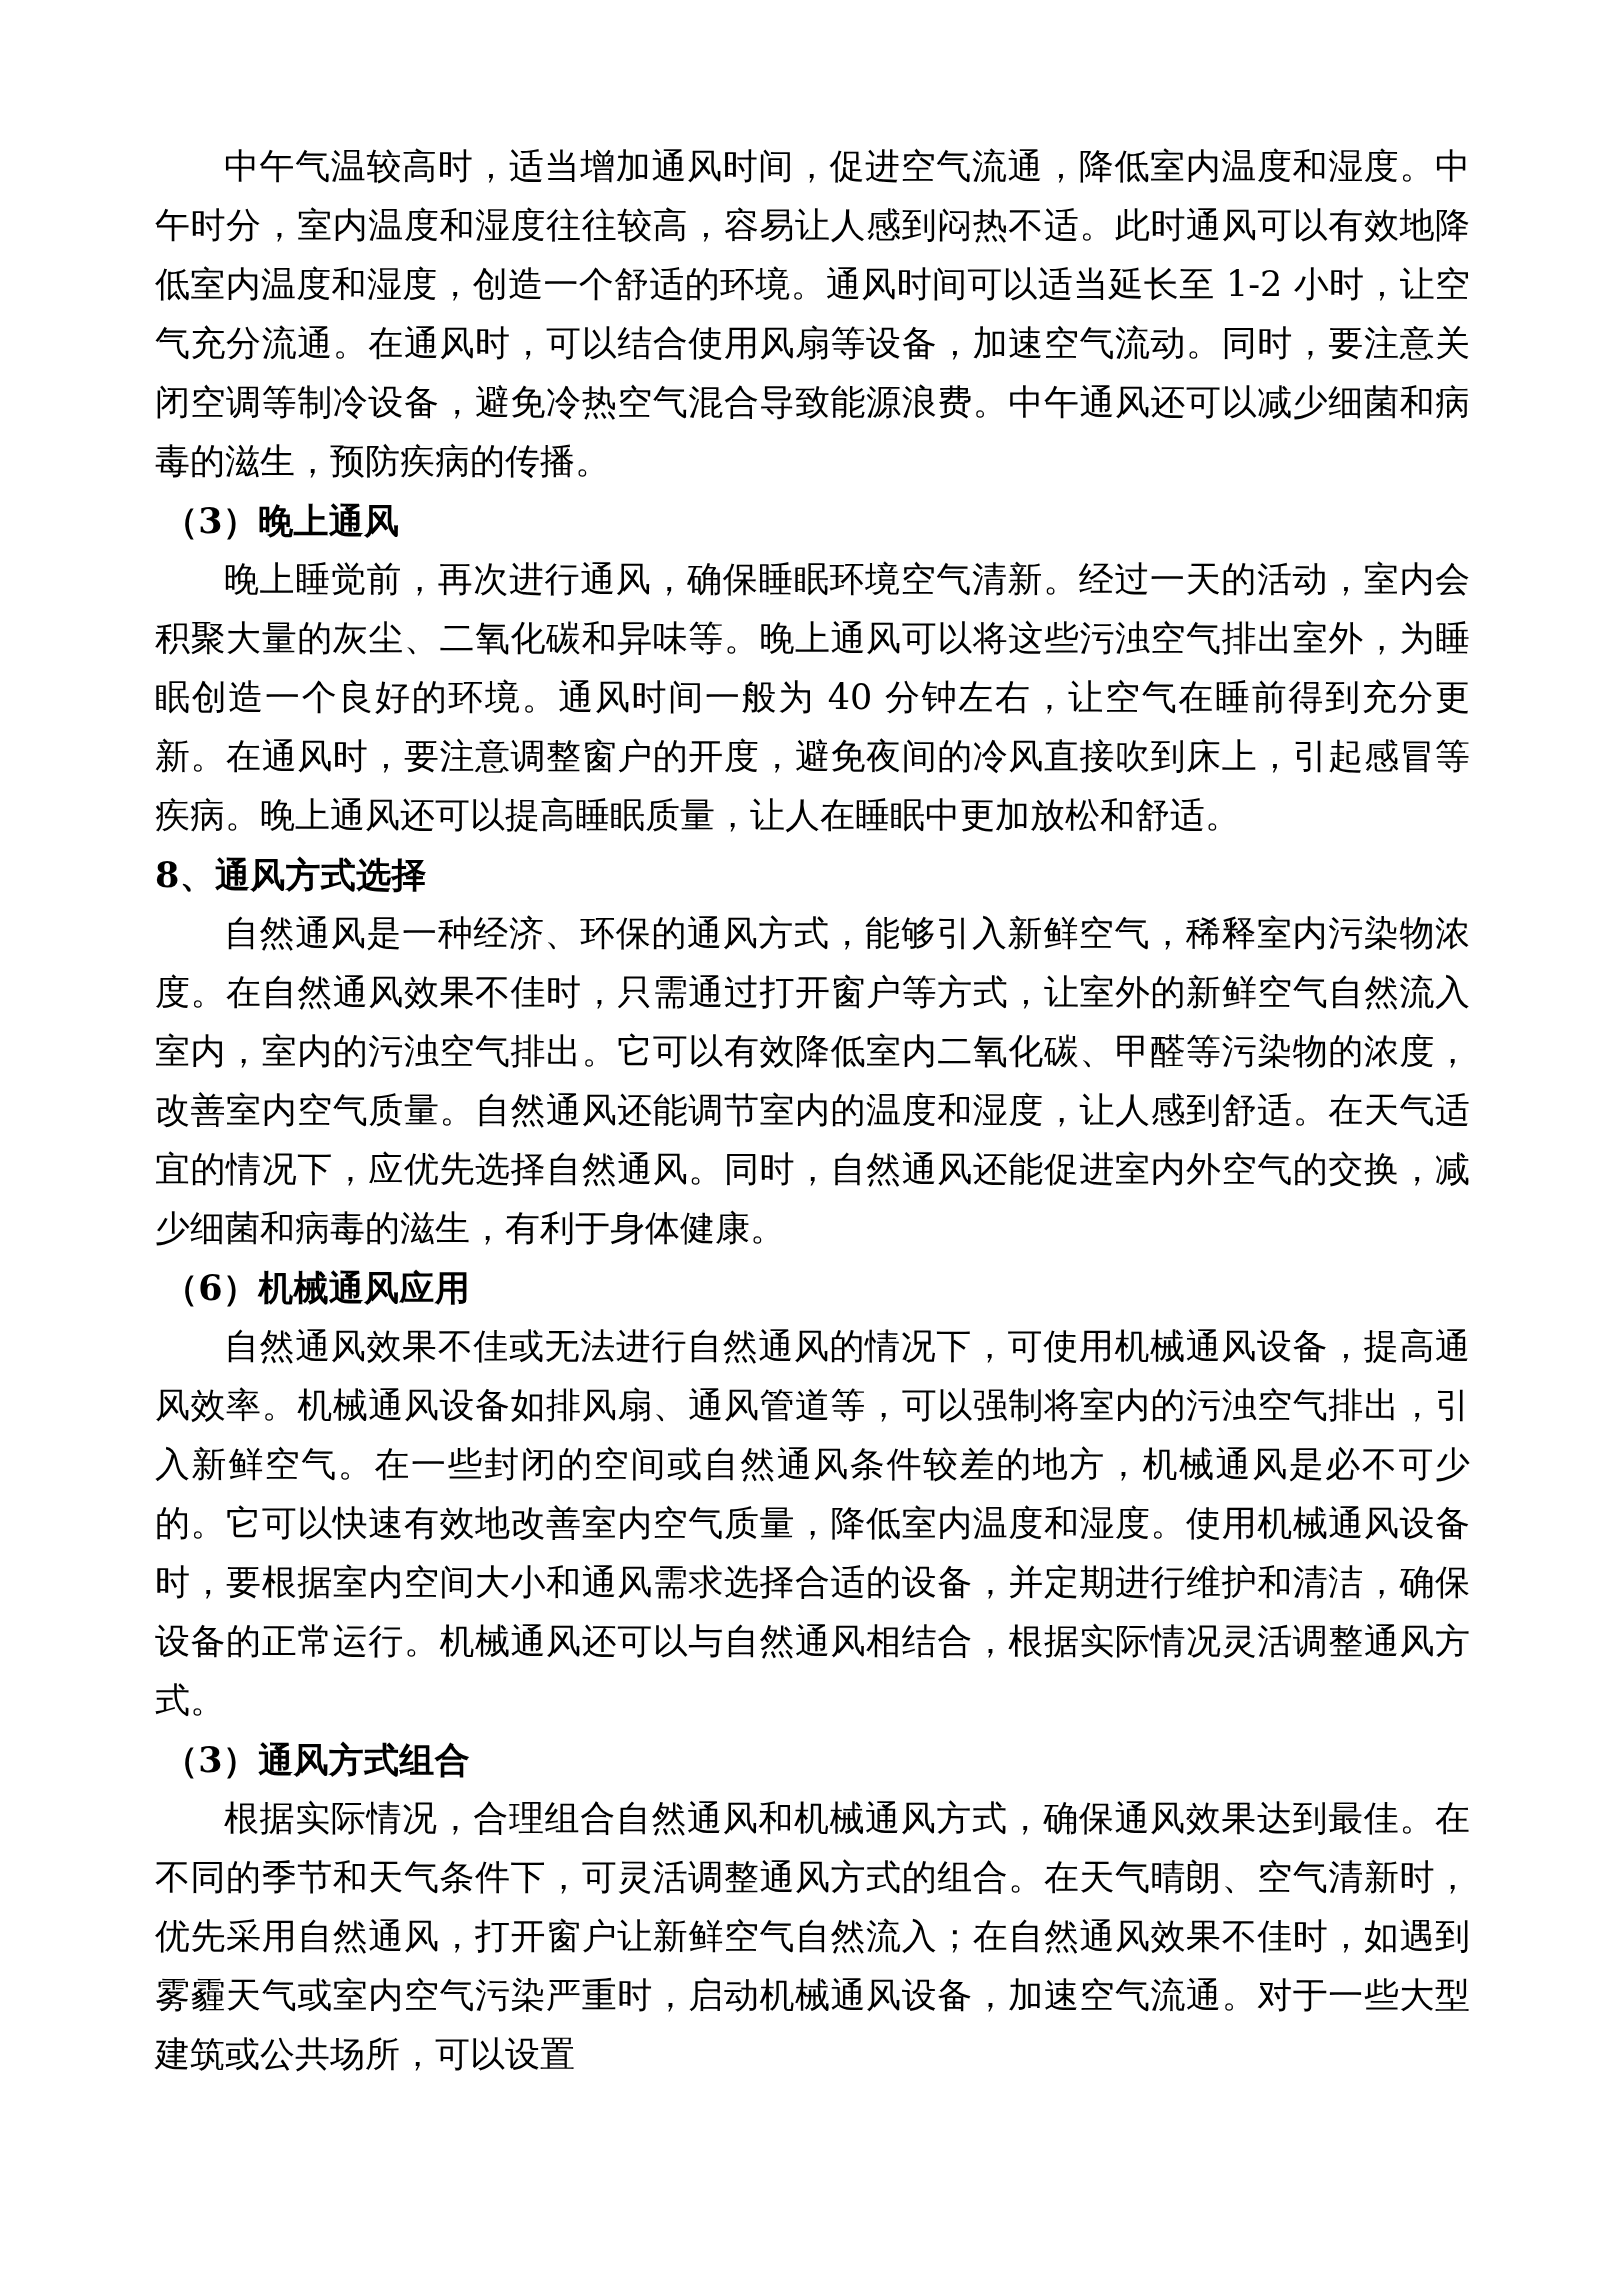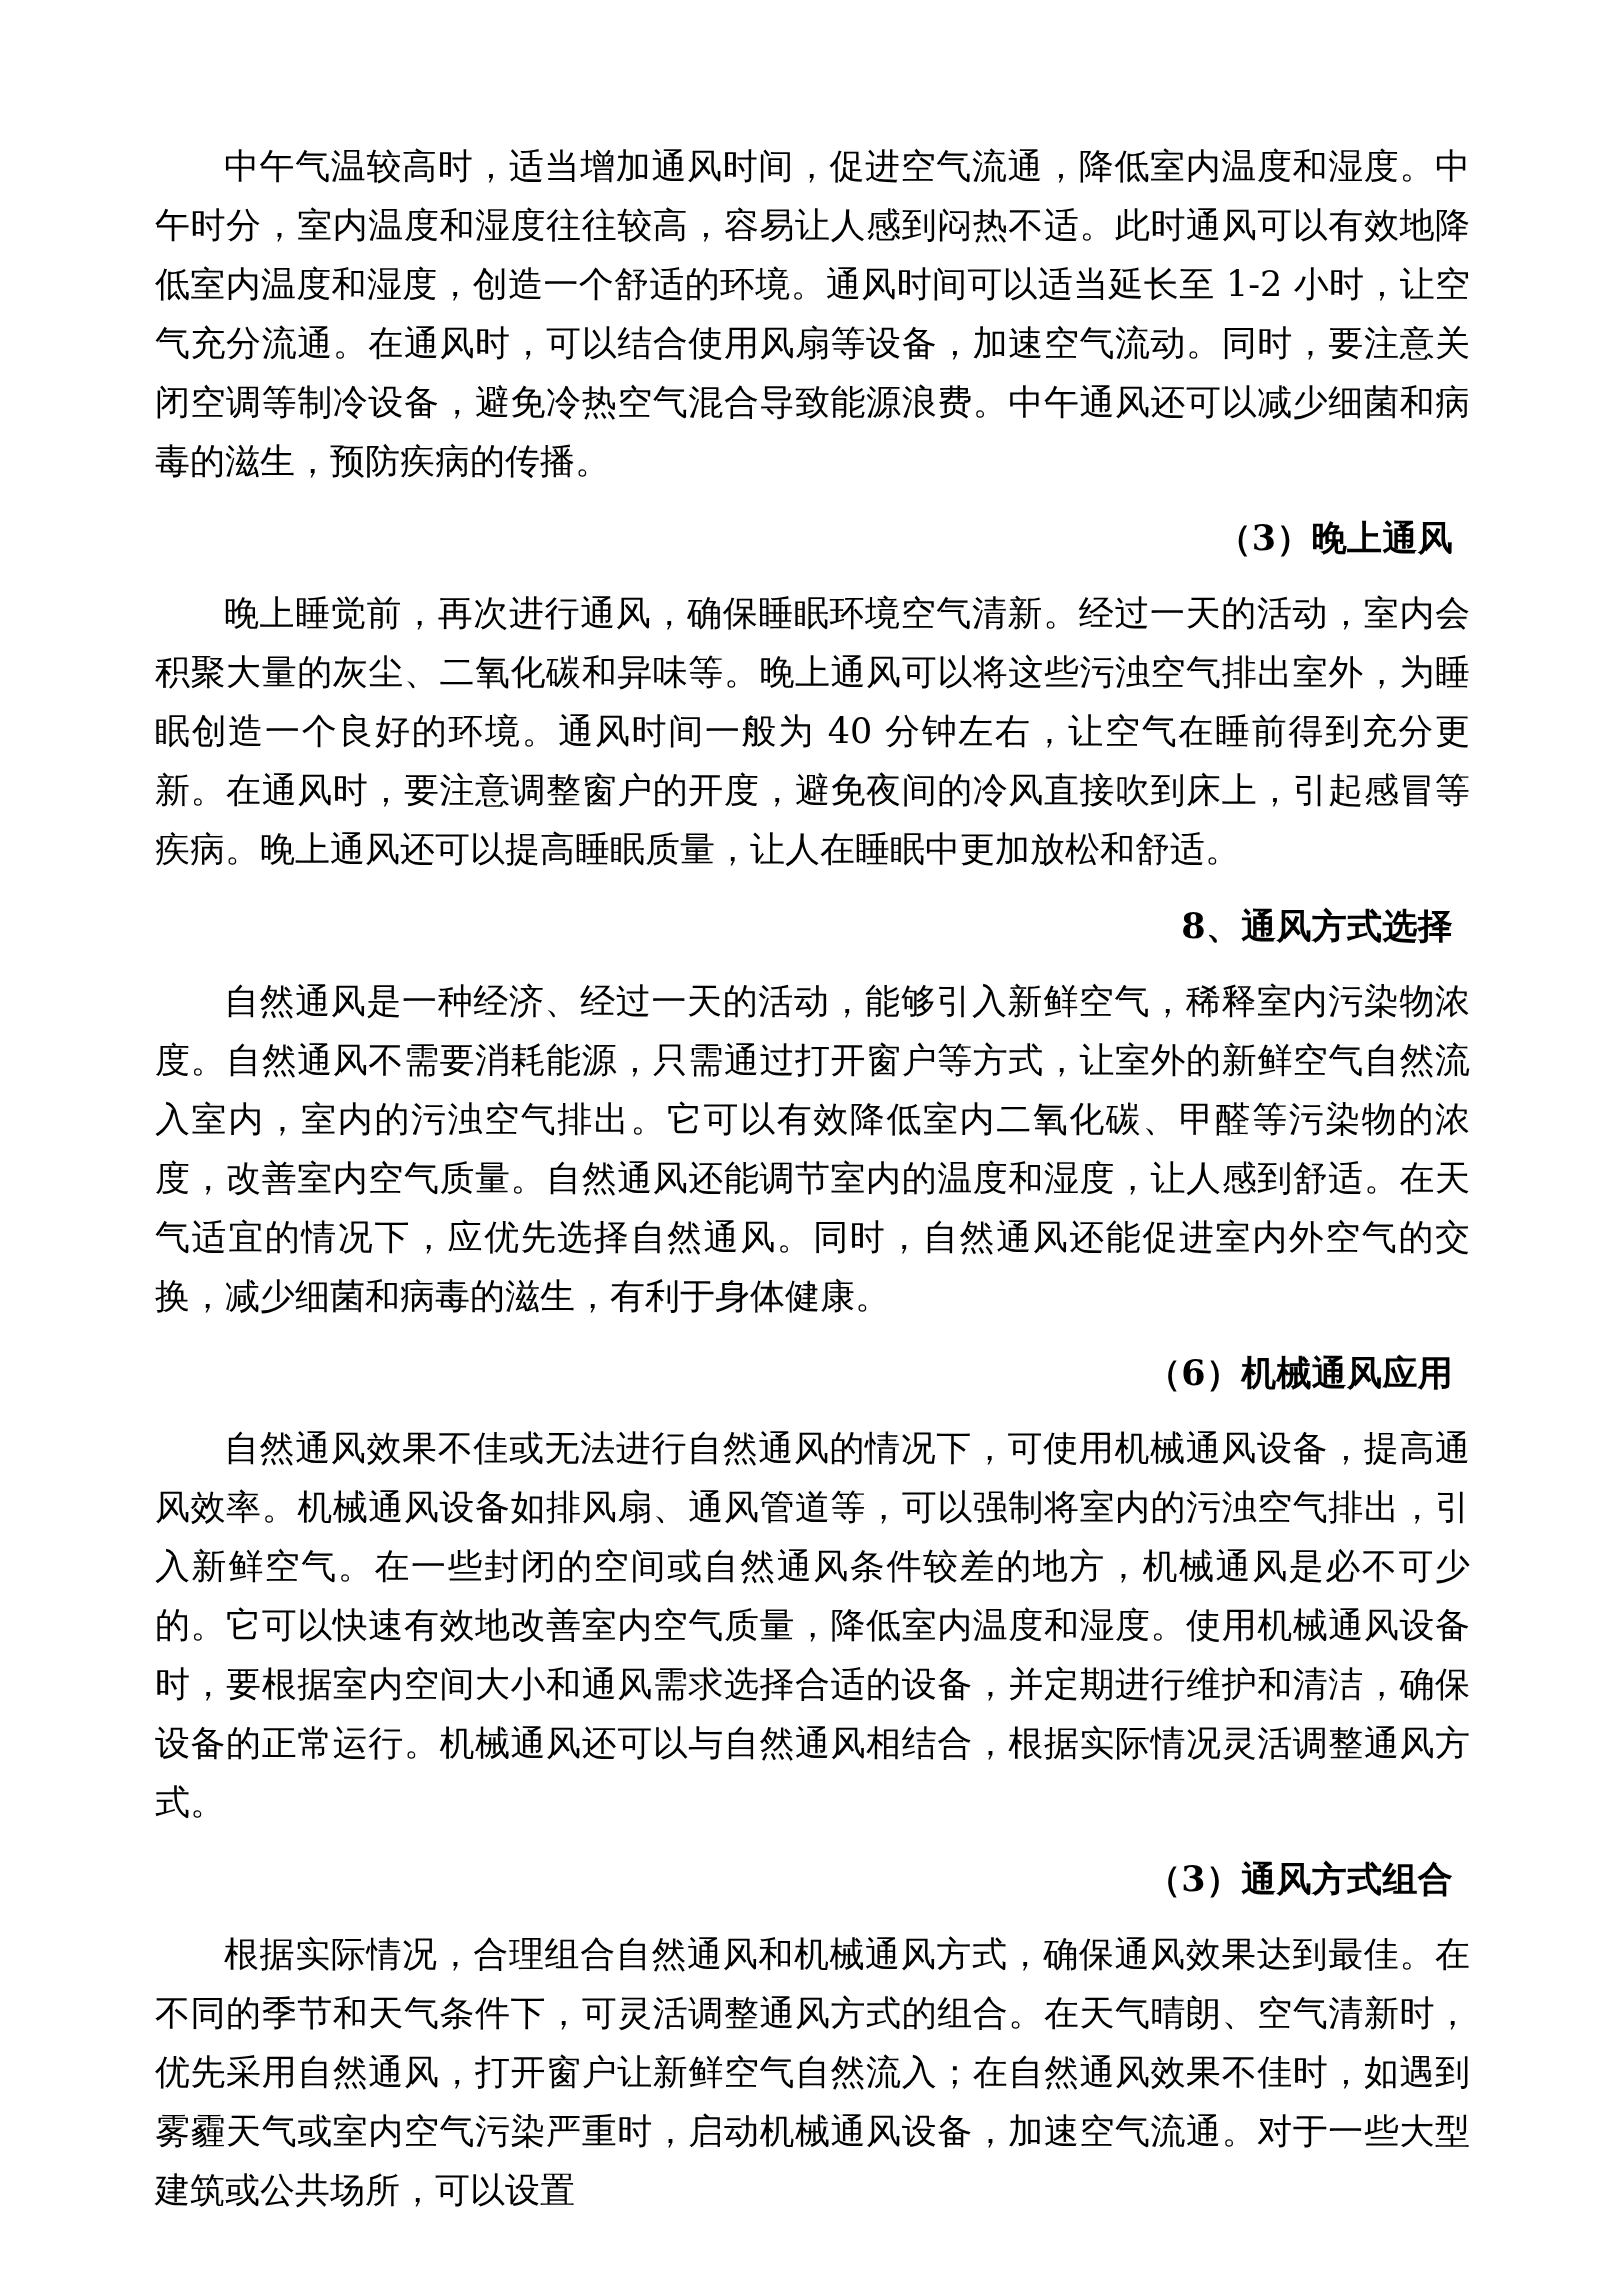--- a/index.html
+++ b/index.html
@@ -33,22 +33,22 @@
     margin: 0 0 0 0;
     letter-spacing: 0px;
     word-spacing: 0px;
   }
   .heading {
     font-family: "DejaVu Serif", "Liberation Serif", serif;
     font-size: 35px;
     line-height: 59px;
     color: #000000;
     font-weight: bold;
-    text-align: right;
-    margin: 17px;
+    text-align: left;
+    margin: 0;
     letter-spacing: 0.3px;
   }
   .heading-indent {
     text-indent: 7.9px;
   }
   .heading-flush {
     text-indent: 0px;
   }
   .lastline-nojustify {
     text-align-last: left;
@@ -62,21 +62,21 @@
 
     <p class="para lastline-nojustify">中午气温较高时，适当增加通风时间，促进空气流通，降低室内温度和湿度。中午时分，室内温度和湿度往往较高，容易让人感到闷热不适。此时通风可以有效地降低室内温度和湿度，创造一个舒适的环境。通风时间可以适当延长至 1-2 小时，让空气充分流通。在通风时，可以结合使用风扇等设备，加速空气流动。同时，要注意关闭空调等制冷设备，避免冷热空气混合导致能源浪费。中午通风还可以减少细菌和病毒的滋生，预防疾病的传播。</p>
 
     <p class="heading heading-indent">（3）晚上通风</p>
 
     <p class="para lastline-nojustify">晚上睡觉前，再次进行通风，确保睡眠环境空气清新。经过一天的活动，室内会积聚大量的灰尘、二氧化碳和异味等。晚上通风可以将这些污浊空气排出室外，为睡眠创造一个良好的环境。通风时间一般为 40 分钟左右，让空气在睡前得到充分更新。在通风时，要注意调整窗户的开度，避免夜间的冷风直接吹到床上，引起感冒等疾病。晚上通风还可以提高睡眠质量，让人在睡眠中更加放松和舒适。</p>
 
     <p class="heading heading-flush">8、通风方式选择</p>
 
 
-    <p class="para lastline-nojustify">自然通风是一种经济、经过一天的活动，能够引入新鲜空气，稀释室内污染物浓度。自然通风不需要消耗能源，只需通过打开窗户等方式，让室外的新鲜空气自然流入室内，室内的污浊空气排出。它可以有效降低室内二氧化碳、甲醛等污染物的浓度，改善室内空气质量。自然通风还能调节室内的温度和湿度，让人感到舒适。在天气适宜的情况下，应优先选择自然通风。同时，自然通风还能促进室内外空气的交换，减少细菌和病毒的滋生，有利于身体健康。</p>
+    <p class="para lastline-nojustify">自然通风是一种经济、环保的通风方式，能够引入新鲜空气，稀释室内污染物浓度。在自然通风效果不佳时，只需通过打开窗户等方式，让室外的新鲜空气自然流入室内，室内的污浊空气排出。它可以有效降低室内二氧化碳、甲醛等污染物的浓度，改善室内空气质量。自然通风还能调节室内的温度和湿度，让人感到舒适。在天气适宜的情况下，应优先选择自然通风。同时，自然通风还能促进室内外空气的交换，减少细菌和病毒的滋生，有利于身体健康。</p>
 
     <p class="heading heading-indent">（6）机械通风应用</p>
 
     <p class="para lastline-nojustify">自然通风效果不佳或无法进行自然通风的情况下，可使用机械通风设备，提高通风效率。机械通风设备如排风扇、通风管道等，可以强制将室内的污浊空气排出，引入新鲜空气。在一些封闭的空间或自然通风条件较差的地方，机械通风是必不可少的。它可以快速有效地改善室内空气质量，降低室内温度和湿度。使用机械通风设备时，要根据室内空间大小和通风需求选择合适的设备，并定期进行维护和清洁，确保设备的正常运行。机械通风还可以与自然通风相结合，根据实际情况灵活调整通风方式。</p>
 
     <p class="heading heading-indent">（3）通风方式组合</p>
 
     <p class="para">根据实际情况，合理组合自然通风和机械通风方式，确保通风效果达到最佳。在不同的季节和天气条件下，可灵活调整通风方式的组合。在天气晴朗、空气清新时，优先采用自然通风，打开窗户让新鲜空气自然流入；在自然通风效果不佳时，如遇到雾霾天气或室内空气污染严重时，启动机械通风设备，加速空气流通。对于一些大型建筑或公共场所，可以设置</p>
 
   </div>

